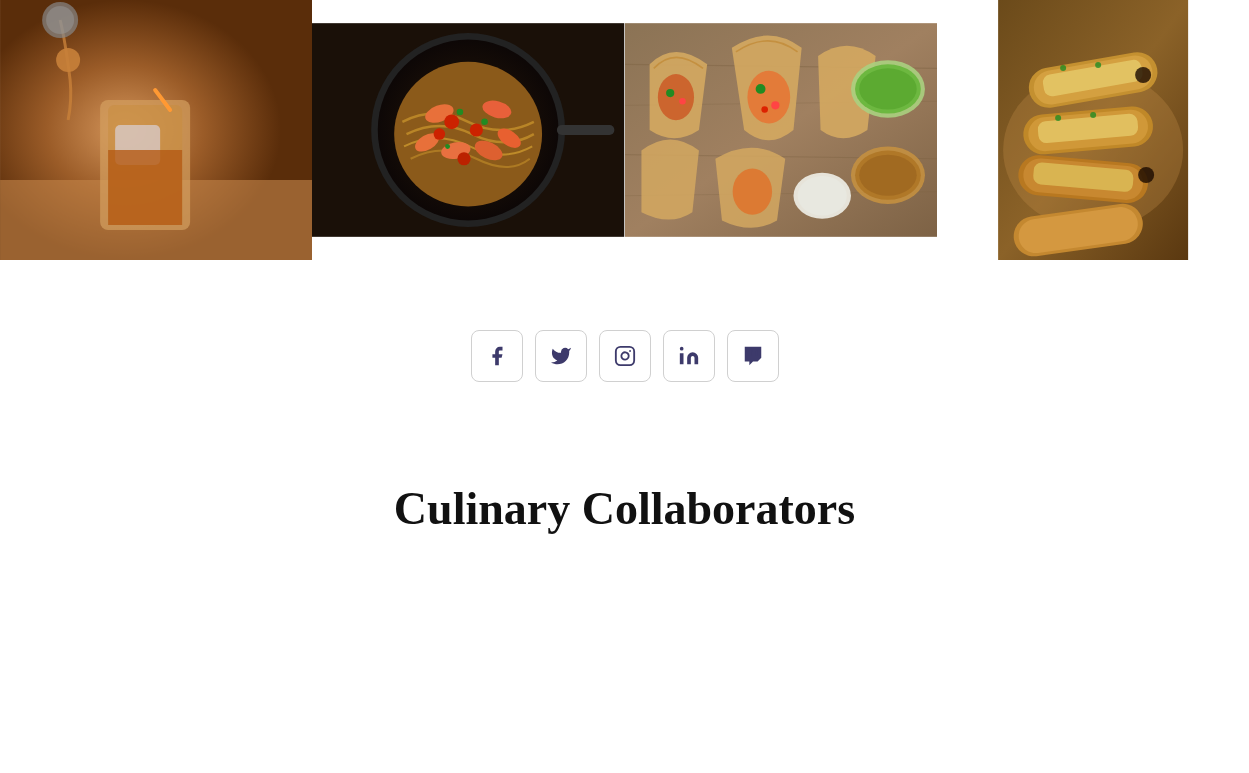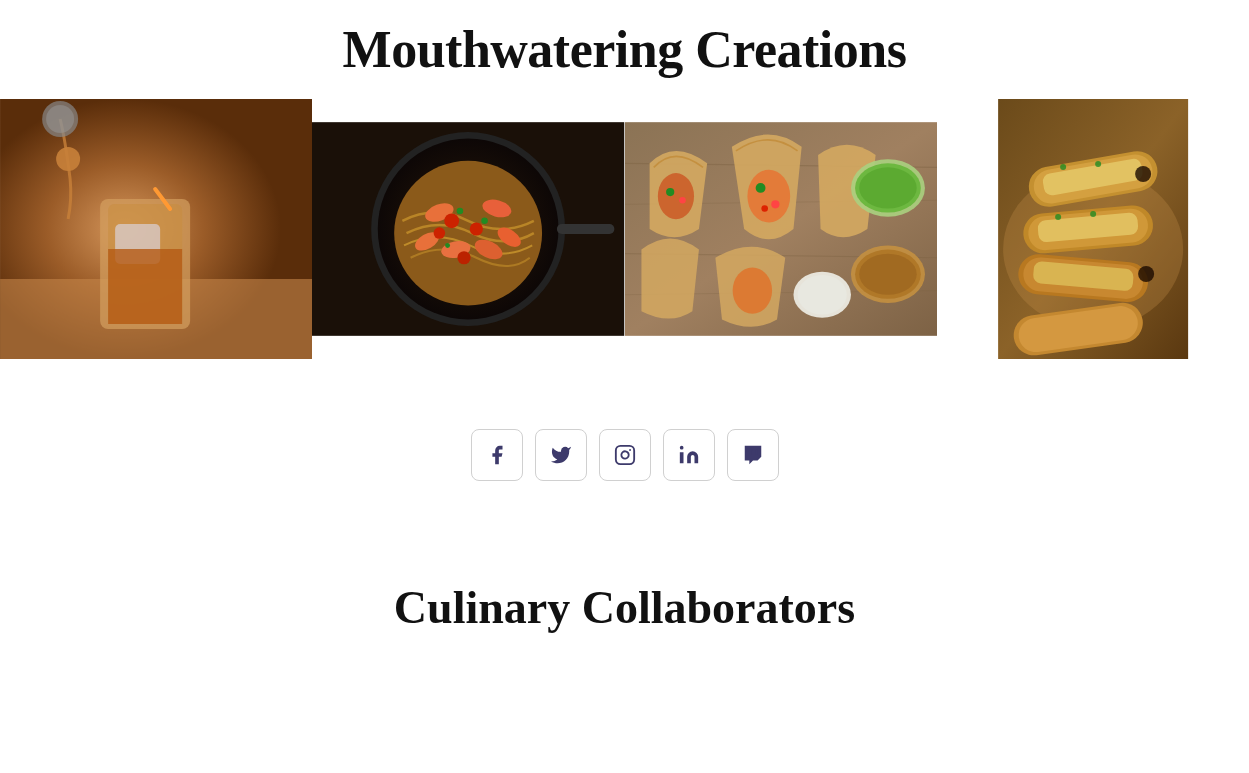--- a/index.html
+++ b/index.html
@@ -106,23 +106,20 @@
       width: 100%;
       height: 260px;
       overflow: hidden;
     }
   </style>
 </head>
 <body>
 
 <div class="page-wrapper">
 
-  <div class="header-section">
-    <h1 class="main-title">Mouthwatering Creations</h1>
-  </div>
 
   <div class="gallery-section">
 
     <div class="gallery-item">
       <svg class="food-svg-container" viewBox="0 0 312 260" xmlns="http://www.w3.org/2000/svg">
         <rect width="312" height="260" fill="#8B5E3C"></rect>
 
         <rect width="312" height="260" fill="url(#cocktailBg)"></rect>
         <defs>
           <radialGradient id="cocktailBg" cx="40%" cy="50%">

